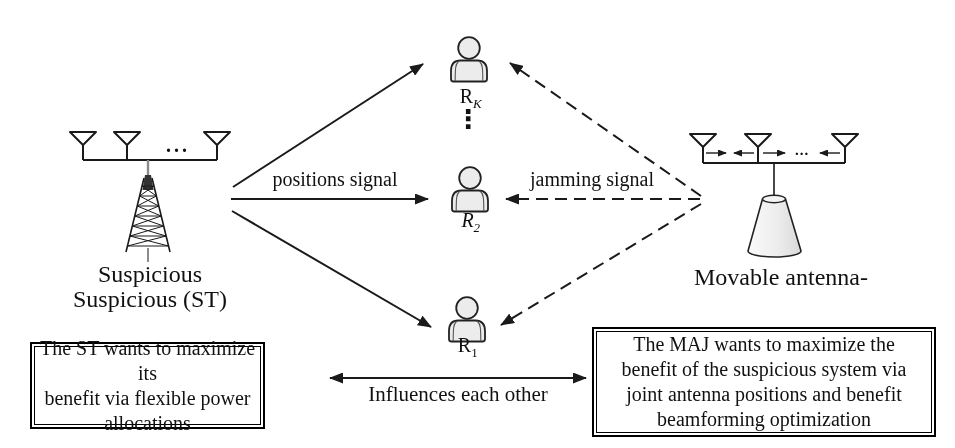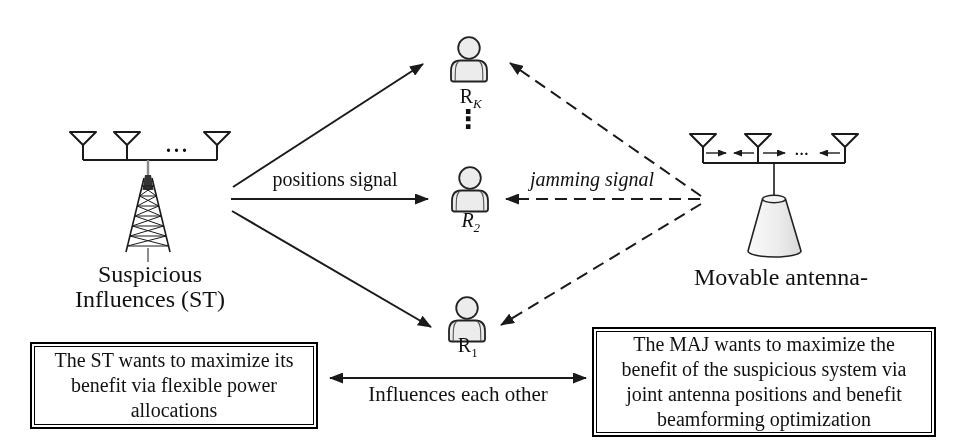--- a/index.html
+++ b/index.html
@@ -122,25 +122,25 @@
       <line x1="774" y1="163" x2="774" y2="198" stroke="#1a1a1a" stroke-width="1.6"></line>
       <path d="M 762.5,199 L 748,251 A 26.5,6 0 0 0 801,251 L 785.5,199 Z" fill="url(#coneGrad)" stroke="#222" stroke-width="1.6" stroke-linejoin="round"></path>
       <ellipse cx="774" cy="199" rx="11.5" ry="3.8" fill="#f4f4f4" stroke="#222" stroke-width="1.4"></ellipse>
     </g>
 
     <line x1="330" y1="378" x2="586" y2="378" stroke="#1a1a1a" stroke-width="2" marker-start="url(#arrow)" marker-end="url(#arrow)"></line>
   </svg>
 
   <div class="lbl sig" style="left:335px;top:167px;">positions signal</div>
 
-  <div class="lbl sig" style="left:592px;top:167px;font-style:italic;">jamming signal</div>
+  <div class="lbl sig" style="left:592px;top:167px;">jamming signal</div>
 
   <div class="lbl" style="left:150px;top:262px;">
     <div>Suspicious</div>
-    <div>Influences (ST)</div>
+    <div>Suspicious (ST)</div>
   </div>
 
   <div class="lbl" style="left:781px;top:265px;">
     <div>Movable antenna-</div>
   </div>
 
   <div class="lbl dots-h" style="left:178px;top:133px;">...</div>
 
   <div class="lbl dots-h2" style="left:802px;top:138px;">...</div>
 
@@ -153,21 +153,21 @@
   <div class="lbl rlabel" style="left:471px;top:208px;font-style:italic;">
     <span>R</span><span class="rsub">2</span>
   </div>
 
   <div class="lbl rlabel" style="left:468px;top:333px;">
     <span>R</span><span class="rsub">1</span>
   </div>
 
   <div class="lbl influence" style="left:458px;top:382px;">Influences each other</div>
 
-  <div class="goal-box" style="left:30px;top:342px;width:288px;height:87px;">
+  <div class="goal-box" style="left:30px;top:342px;width:235px;height:87px;">
     <div class="goal-inner">
       <div>The ST wants to maximize its</div>
       <div>benefit via flexible power</div>
       <div>allocations</div>
     </div>
   </div>
 
   <div class="goal-box" style="left:592px;top:327px;width:344px;height:110px;">
     <div class="goal-inner">
       <div>The MAJ wants to maximize the</div>

